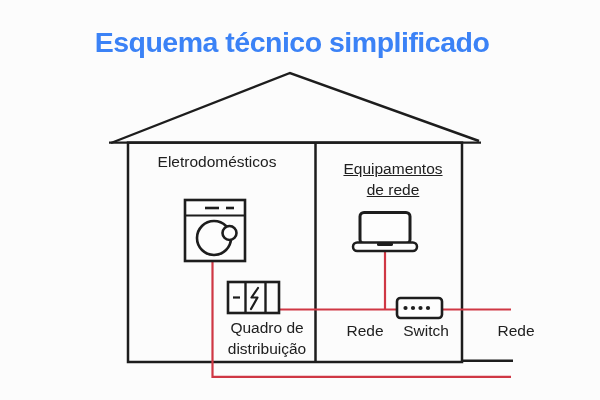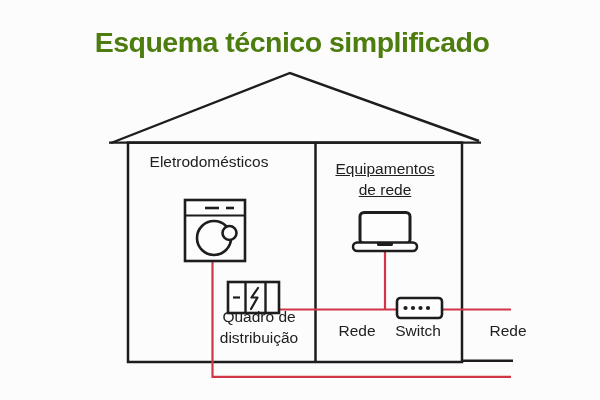--- a/index.html
+++ b/index.html
@@ -24,29 +24,30 @@
   .white-box{fill:#fdfdfd;stroke:var(--ink);}
   .red-stroke{stroke:var(--accent);fill:none;}
   .label{
     position:absolute;
     color:#202020;
     font-size:15.5px;
     line-height:21px;
     text-align:center;
     transform:translateX(-50%);
     white-space:nowrap;
+    margin-left:8px;
   }
   .title{
     position:absolute;
     left:292px;top:26px;
     transform:translateX(-50%);
     font-size:28.5px;
     font-weight:bold;
     letter-spacing:-0.5px;
-    color:#4d7c0f;
+    color:#3b82f6;
     white-space:nowrap;
   }
 </style>
 </head>
 <body>
 
 <div class="stage">
 
   <svg width="600" height="400" viewBox="0 0 600 400">
 
@@ -105,21 +106,21 @@
 
   <div class="label" style="left:209px;top:151px;">
     <span>Eletrodomésticos</span><br>
   </div>
 
   <div class="label" style="left:385px;top:158px;text-decoration:underline;">
     <span>Equipamentos</span><br>
     <span>de rede</span>
   </div>
 
-  <div class="label" style="left:259px;top:306px;">
+  <div class="label" style="left:259px;top:317px;">
     <span>Quadro de</span><br>
     <span>distribuição</span>
   </div>
 
   <div class="label" style="left:357px;top:320px;">Rede</div>
 
   <div class="label" style="left:418px;top:320px;">Switch</div>
 
   <div class="label" style="left:508px;top:320px;">
     <span>Rede</span><br>

